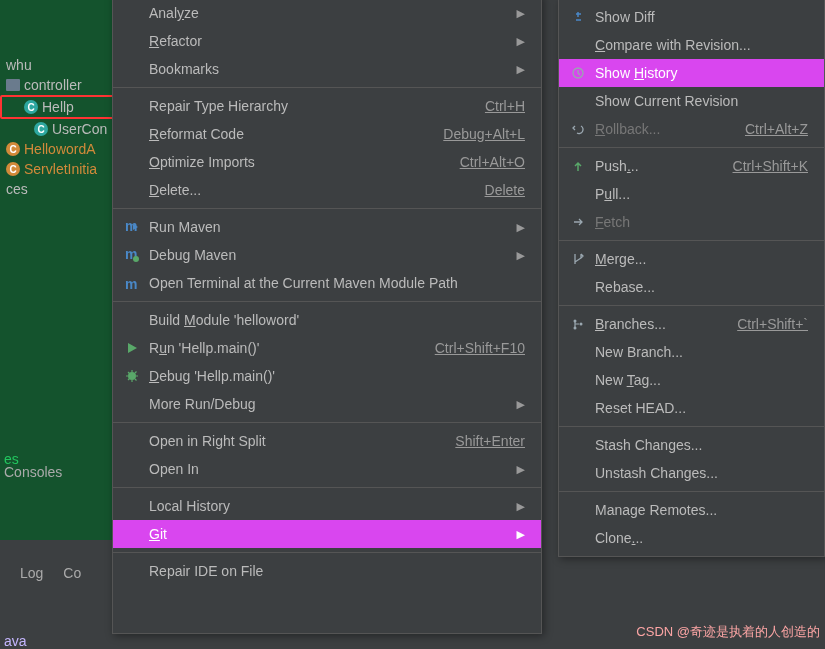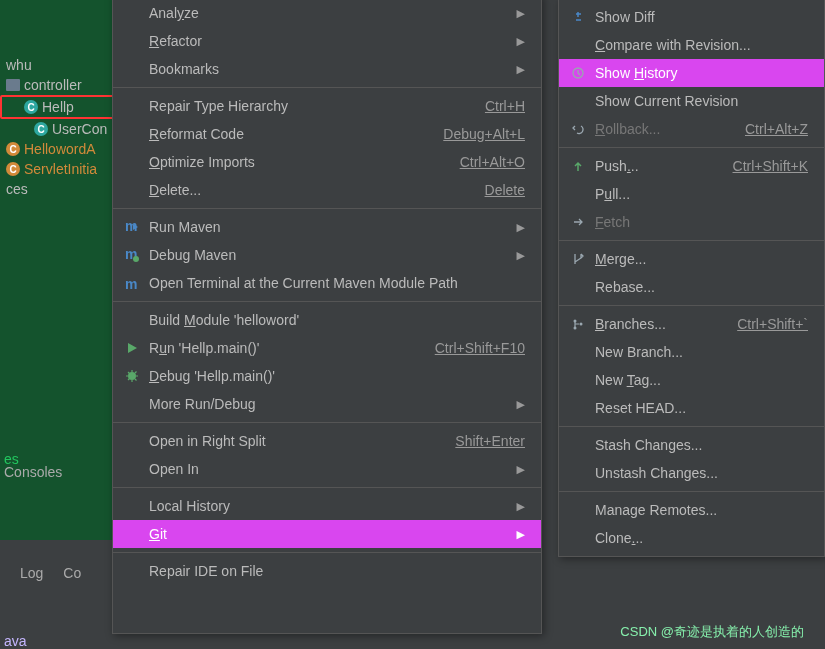--- a/index.html
+++ b/index.html
@@ -24,21 +24,21 @@
 .menu-item.sel { background:#d946ef; color:#fff; }
 .menu-item.disabled { color:#777; }
 .mi-icon { width:18px; height:16px; margin-right:8px; display:inline-flex; align-items:center; justify-content:center; flex-shrink:0; }
 .mi-label { flex:1; }
 .mi-label u { text-decoration:underline; }
 .mi-short { color:#999; margin-left:20px;text-decoration:underline; }
 .mi-arrow { margin-left:12px; color:#999; font-size:11px; }
 .menu-item.sel .mi-arrow { color:#fff; }
 .separator { height:1px; background:#555; margin:4px 0; }
 
-.watermark { position:absolute; bottom:8px; right:21px; color:#86efac; font-size:13px;margin-top:8px; }
+.watermark { position:absolute; bottom:8px; right:5px; color:#fca5a5; font-size:13px;margin-top:8px; }
 </style>
 </head>
 <body>
 
 <div class="project-tree">
   <div class="tree-item indent1">whu</div>
   <div class="tree-item indent1">
     <span class="folder-icon"></span>
     <span>controller</span>
   </div>

